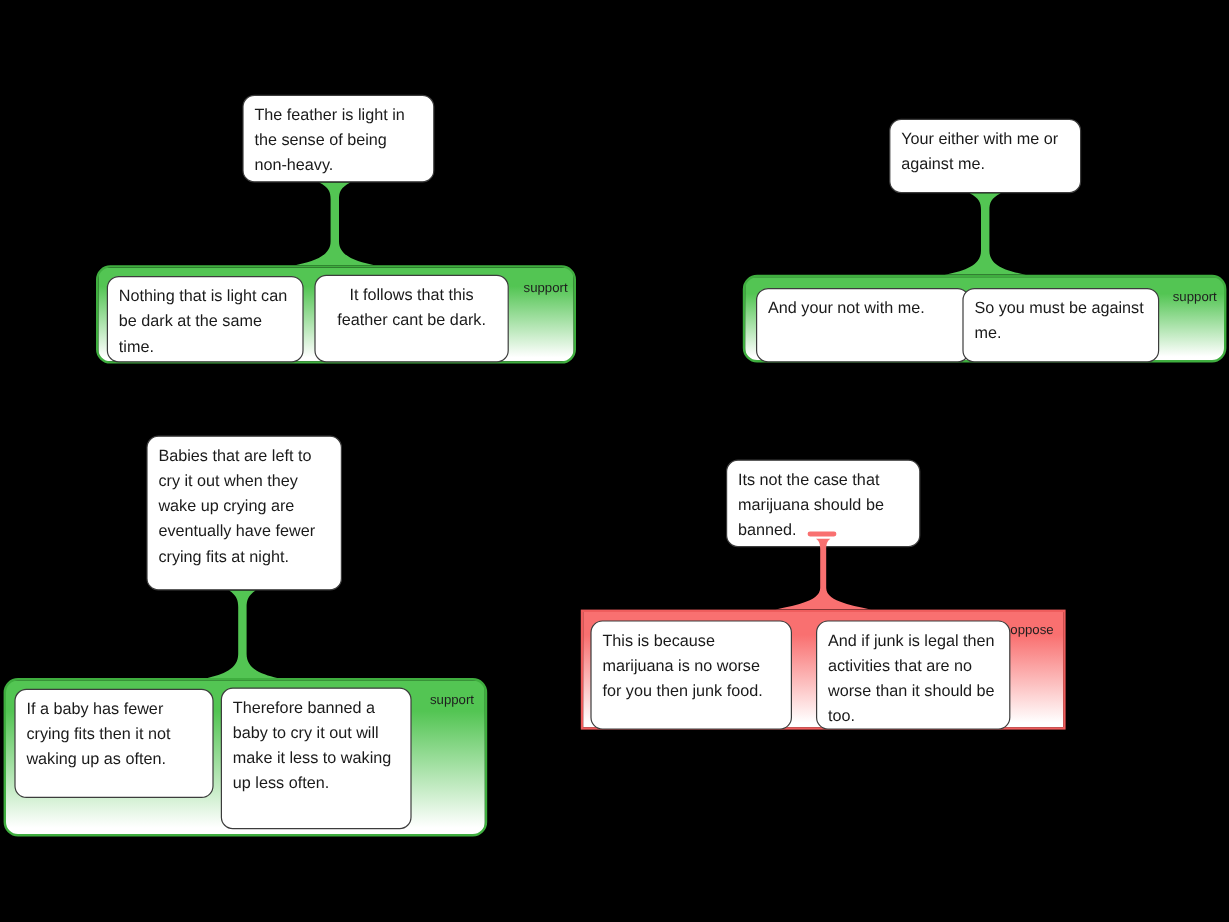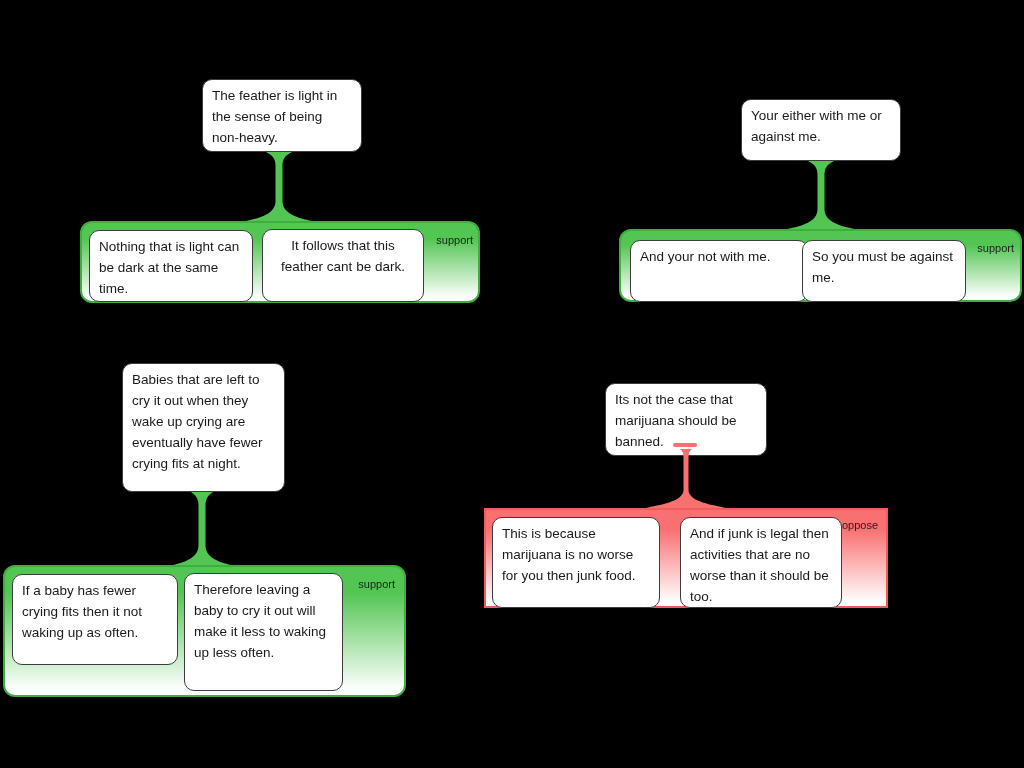--- a/index.html
+++ b/index.html
@@ -108,21 +108,21 @@
     <div class="node b22">So you must be against me.</div>
   </div>
 
   <div class="node c3">Babies that are left to cry it out when they wake up crying are eventually have fewer crying fits at night.</div>
   <svg class="connector f3" width="90" height="73" viewBox="0 0 90 73">
     <path style="fill:var(--support)" d="M 34,0 C 40,4 41.5,8 41.5,14 L 41.5,53 C 41.5,66 28,70 16,73 L 74,73 C 62,70 48.5,66 48.5,53 L 48.5,14 C 48.5,8 50,4 56,0 Z"></path>
   </svg>
   <div class="panel support p3">
     <span class="panel-label">support</span>
     <div class="node b31">If a baby has fewer crying fits then it not waking up as often.</div>
-    <div class="node b32">Therefore leaving a baby to cry it out will make it less to waking up less often.</div>
+    <div class="node b32">Therefore banned a baby to cry it out will make it less to waking up less often.</div>
   </div>
 
   <div class="node c4">Its not the case that marijuana should be banned.</div>
   <div class="oppose-bar bar4"></div>
   <svg class="connector f4" width="90" height="61" viewBox="0 0 90 61">
     <path style="fill:var(--oppose)" d="M 39,2 C 42,4 42.5,7 42.5,11 L 42.5,43 C 42.5,55 17,58 5,61 L 85,61 C 73,58 47.5,55 47.5,43 L 47.5,11 C 47.5,7 48,4 51,2 Z"></path>
   </svg>
   <div class="panel oppose p4">
     <span class="panel-label">oppose</span>
     <div class="node b41">This is because marijuana is no worse for you then junk food.</div>

